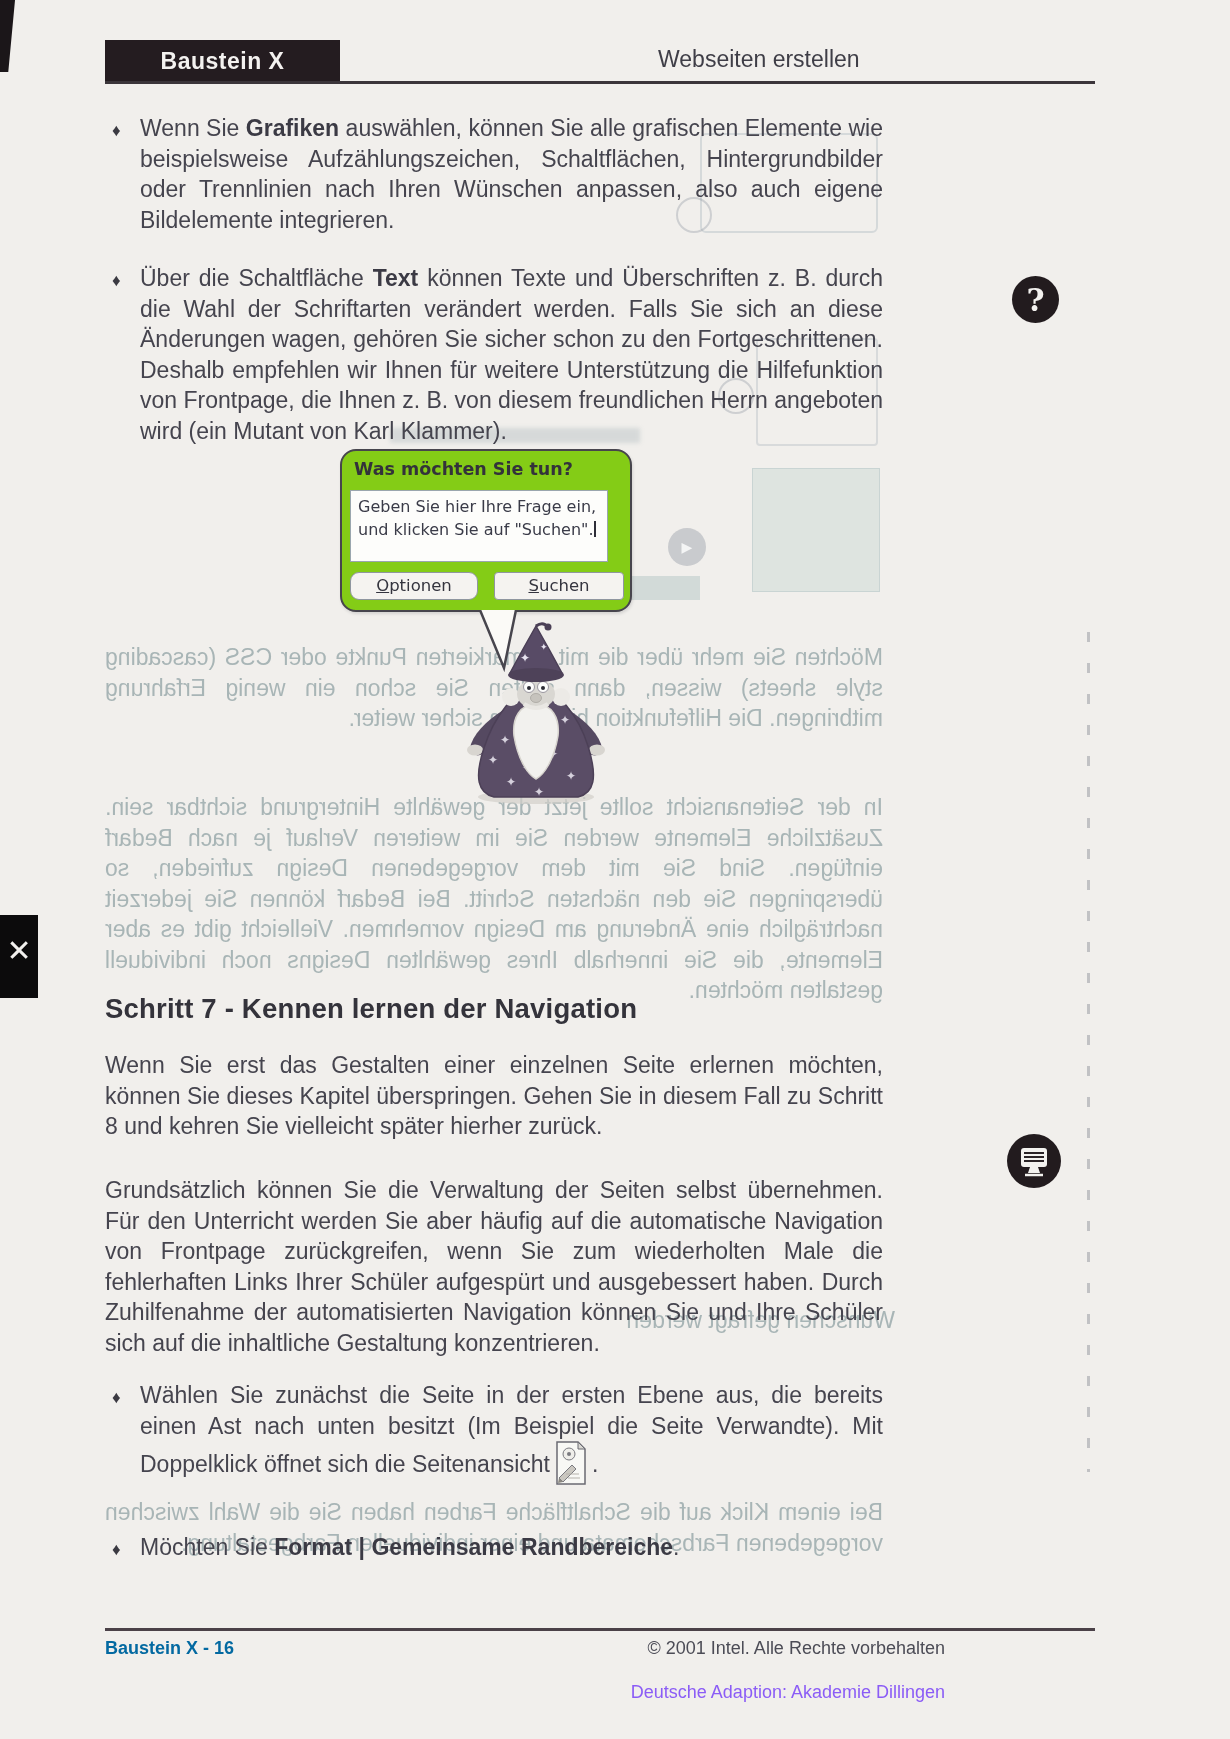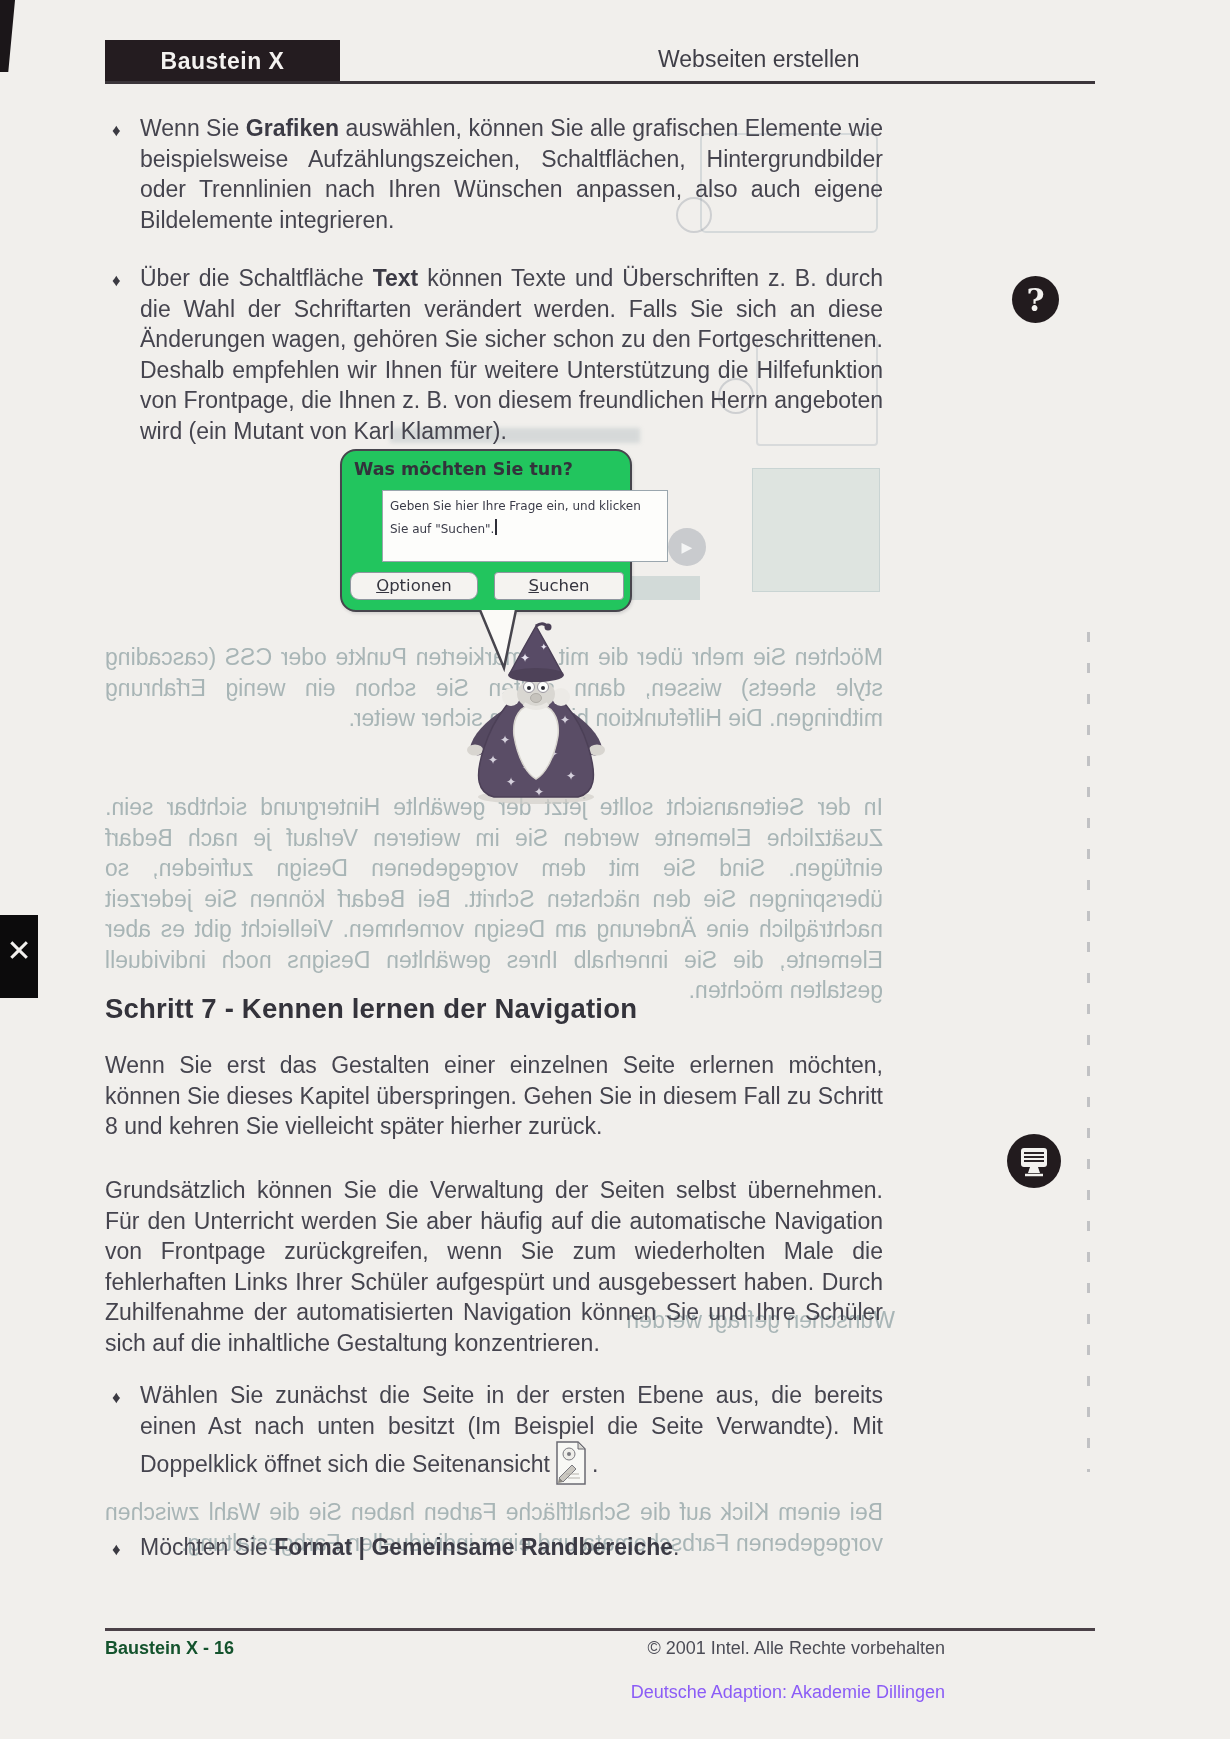--- a/index.html
+++ b/index.html
@@ -33,31 +33,30 @@
   .bullet .marker { position:absolute; left:7px; top:3px; font-size:17px; color:#3b3a42; }
   .b { font-weight:bold; color:#3b3a44; }
   .section-heading {
     left:105px; top:993px; font-size:27.5px; font-weight:bold; color:#34333b;
     z-index:3; letter-spacing:.2px;
   }
 
   
   .balloon {
     left:340px; top:449px; width:292px; height:163px;
-    background:#22c55e; border:2px solid #47454d; border-radius:16px;
+    background:#84cc16; border:2px solid #47454d; border-radius:16px;
     z-index:6; font-family:"DejaVu Sans", sans-serif;
     box-shadow:1px 2px 3px rgba(60,60,70,.15);
   }
   .balloon-title { position:absolute; left:12px; top:8px; font-size:17.5px; font-weight:bold; color:#33323b; }
   .balloon-input {
-    position:absolute; left:8px; top:39px; width:286px; height:72px;
+    position:absolute; left:8px; top:39px; width:258px; height:72px;
     background:#fdfdfb; border:1.5px solid #9aa6ae;
-    font-size:12px; line-height:23px; color:#3a3b48; padding:4px 7px;
+    font-size:16px; line-height:23px; color:#3a3b48; padding:4px 7px;
     font-family:"DejaVu Sans", sans-serif;
-    margin-left:32px;
   }
   .caret { display:inline-block; width:2px; height:16px; background:#2e2e38; vertical-align:-2px; margin-left:1px; }
   .balloon-btn {
     position:absolute; top:121px; height:28px;
     background:#f5f3f0; border:1.5px solid #8f969f; border-radius:4px;
     font-size:16.5px; color:#34343e; text-align:center; line-height:25px;
     font-family:"DejaVu Sans", sans-serif; cursor:default;
   }
   .btn-opt { left:8px;  width:128px;border-radius:9px; }
   .btn-sea { left:152px; width:130px; }
@@ -91,21 +90,21 @@
   .edge-dashes {
     left:1087px; top:632px; width:3px; height:840px; opacity:.5; z-index:2;
     background:repeating-linear-gradient(to bottom, rgba(105,110,122,.7) 0 10px, transparent 10px 31px);
   }
 
   
   .pv-icon { display:inline-block; width:34px; height:44px; vertical-align:-13px; margin:0 4px; }
 
   
   .ftr-rule { left:105px; top:1628px; width:990px; height:2.5px; background:#4b4148; z-index:3; }
-  .ftr-left { left:105px; top:1638px; font-size:18px; font-weight:bold; color:#14532d; z-index:3; }
+  .ftr-left { left:105px; top:1638px; font-size:18px; font-weight:bold; color:#0369a1; z-index:3; }
   .ftr-right1 { left:500px; top:1638px; width:445px; text-align:right; font-size:18px; color:#4c4c56; z-index:3; }
   .ftr-right2 { left:500px; top:1682px; width:445px; text-align:right; font-size:18px; color:#8b5cf6; z-index:3; }
 </style>
 </head>
 <body>
 
 <div class="abs corner-wedge"></div>
 <div class="abs edge-dashes"></div>
 
 <div class="abs bleed-shape" style="left:700px;top:133px;width:178px;height:100px;border:2px solid rgba(150,165,175,.30);border-radius:6px;"></div>

